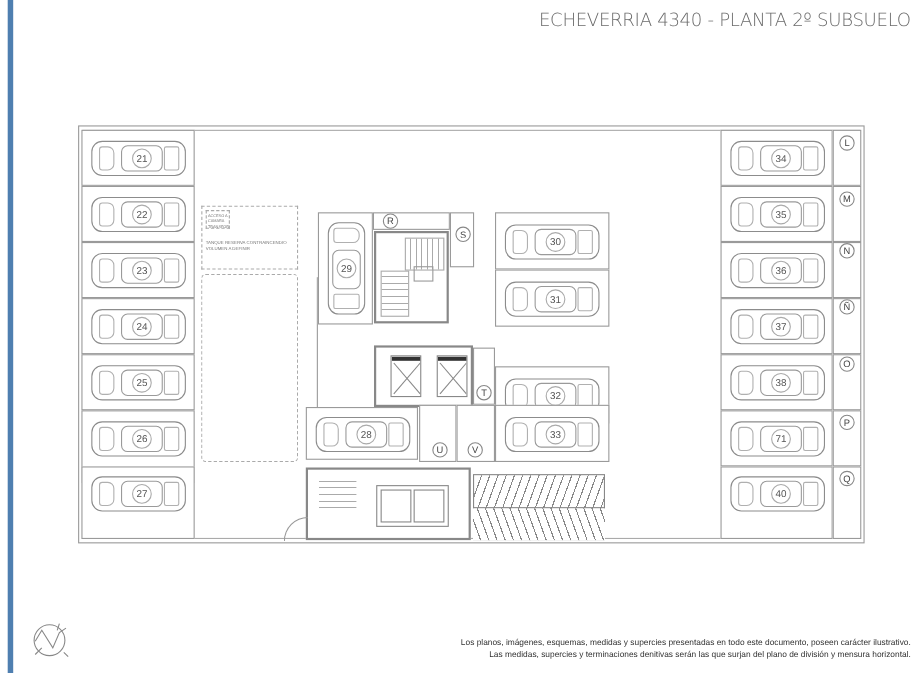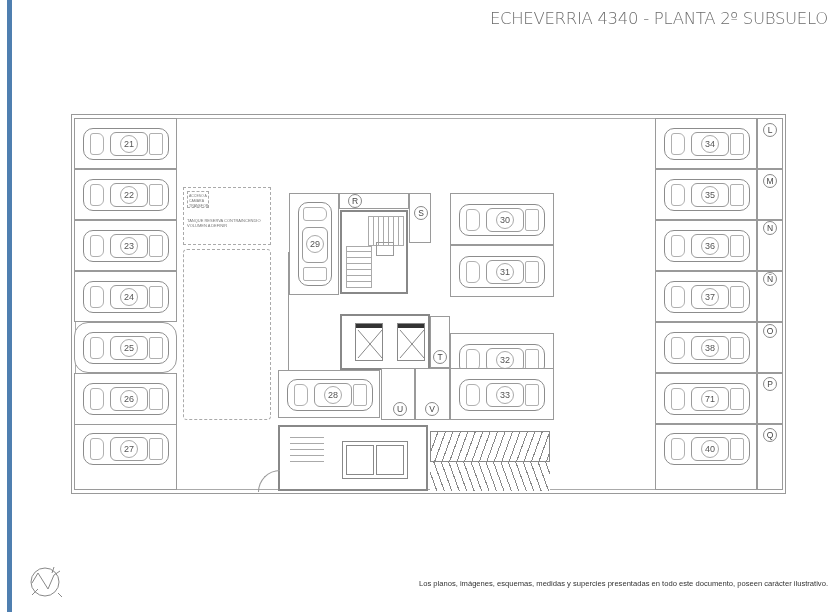--- a/index.html
+++ b/index.html
@@ -68,21 +68,21 @@
       </div>
   </div>
   <div class="bay" style="left:74px;top:271px;width:103px;height:51px;">
     <div class="car" style="left:8px;top:9px;">
         <div class="hood"></div>
         <div class="cabin"></div>
         <div class="trunk"></div>
         <div class="num">24</div>
       </div>
   </div>
-  <div class="bay" style="left:74px;top:322px;width:103px;height:51px;border-radius:14px;">
+  <div class="bay" style="left:74px;top:322px;width:103px;height:51px;">
     <div class="car" style="left:8px;top:9px;">
         <div class="hood"></div>
         <div class="cabin"></div>
         <div class="trunk"></div>
         <div class="num">25</div>
       </div>
   </div>
   <div class="bay" style="left:74px;top:373px;width:103px;height:66px;">
     <div class="car" style="left:8px;top:9px;">
         <div class="hood"></div>
@@ -297,13 +297,14 @@
 <svg class="logo" viewBox="0 0 40 38">
   <circle cx="19" cy="19" r="14" fill="none" stroke="#888" stroke-width="1"></circle>
   <polyline points="6,20 12,10 22,26 28,12 34,8" fill="none" stroke="#888" stroke-width="1"></polyline>
   <line x1="6" y1="32" x2="12" y2="26" stroke="#888"></line>
   <line x1="28" y1="4" x2="26" y2="10" stroke="#888"></line>
   <line x1="32" y1="30" x2="36" y2="34" stroke="#888"></line>
 </svg>
 
 <div class="disclaimer">
   <div>Los planos, imágenes, esquemas, medidas y supercies presentadas en todo este documento, poseen carácter ilustrativo.</div>
+  <div>Las medidas, supercies y terminaciones denitivas serán las que surjan del plano de división y mensura horizontal.</div>
 </div>
 
 </body></html>

